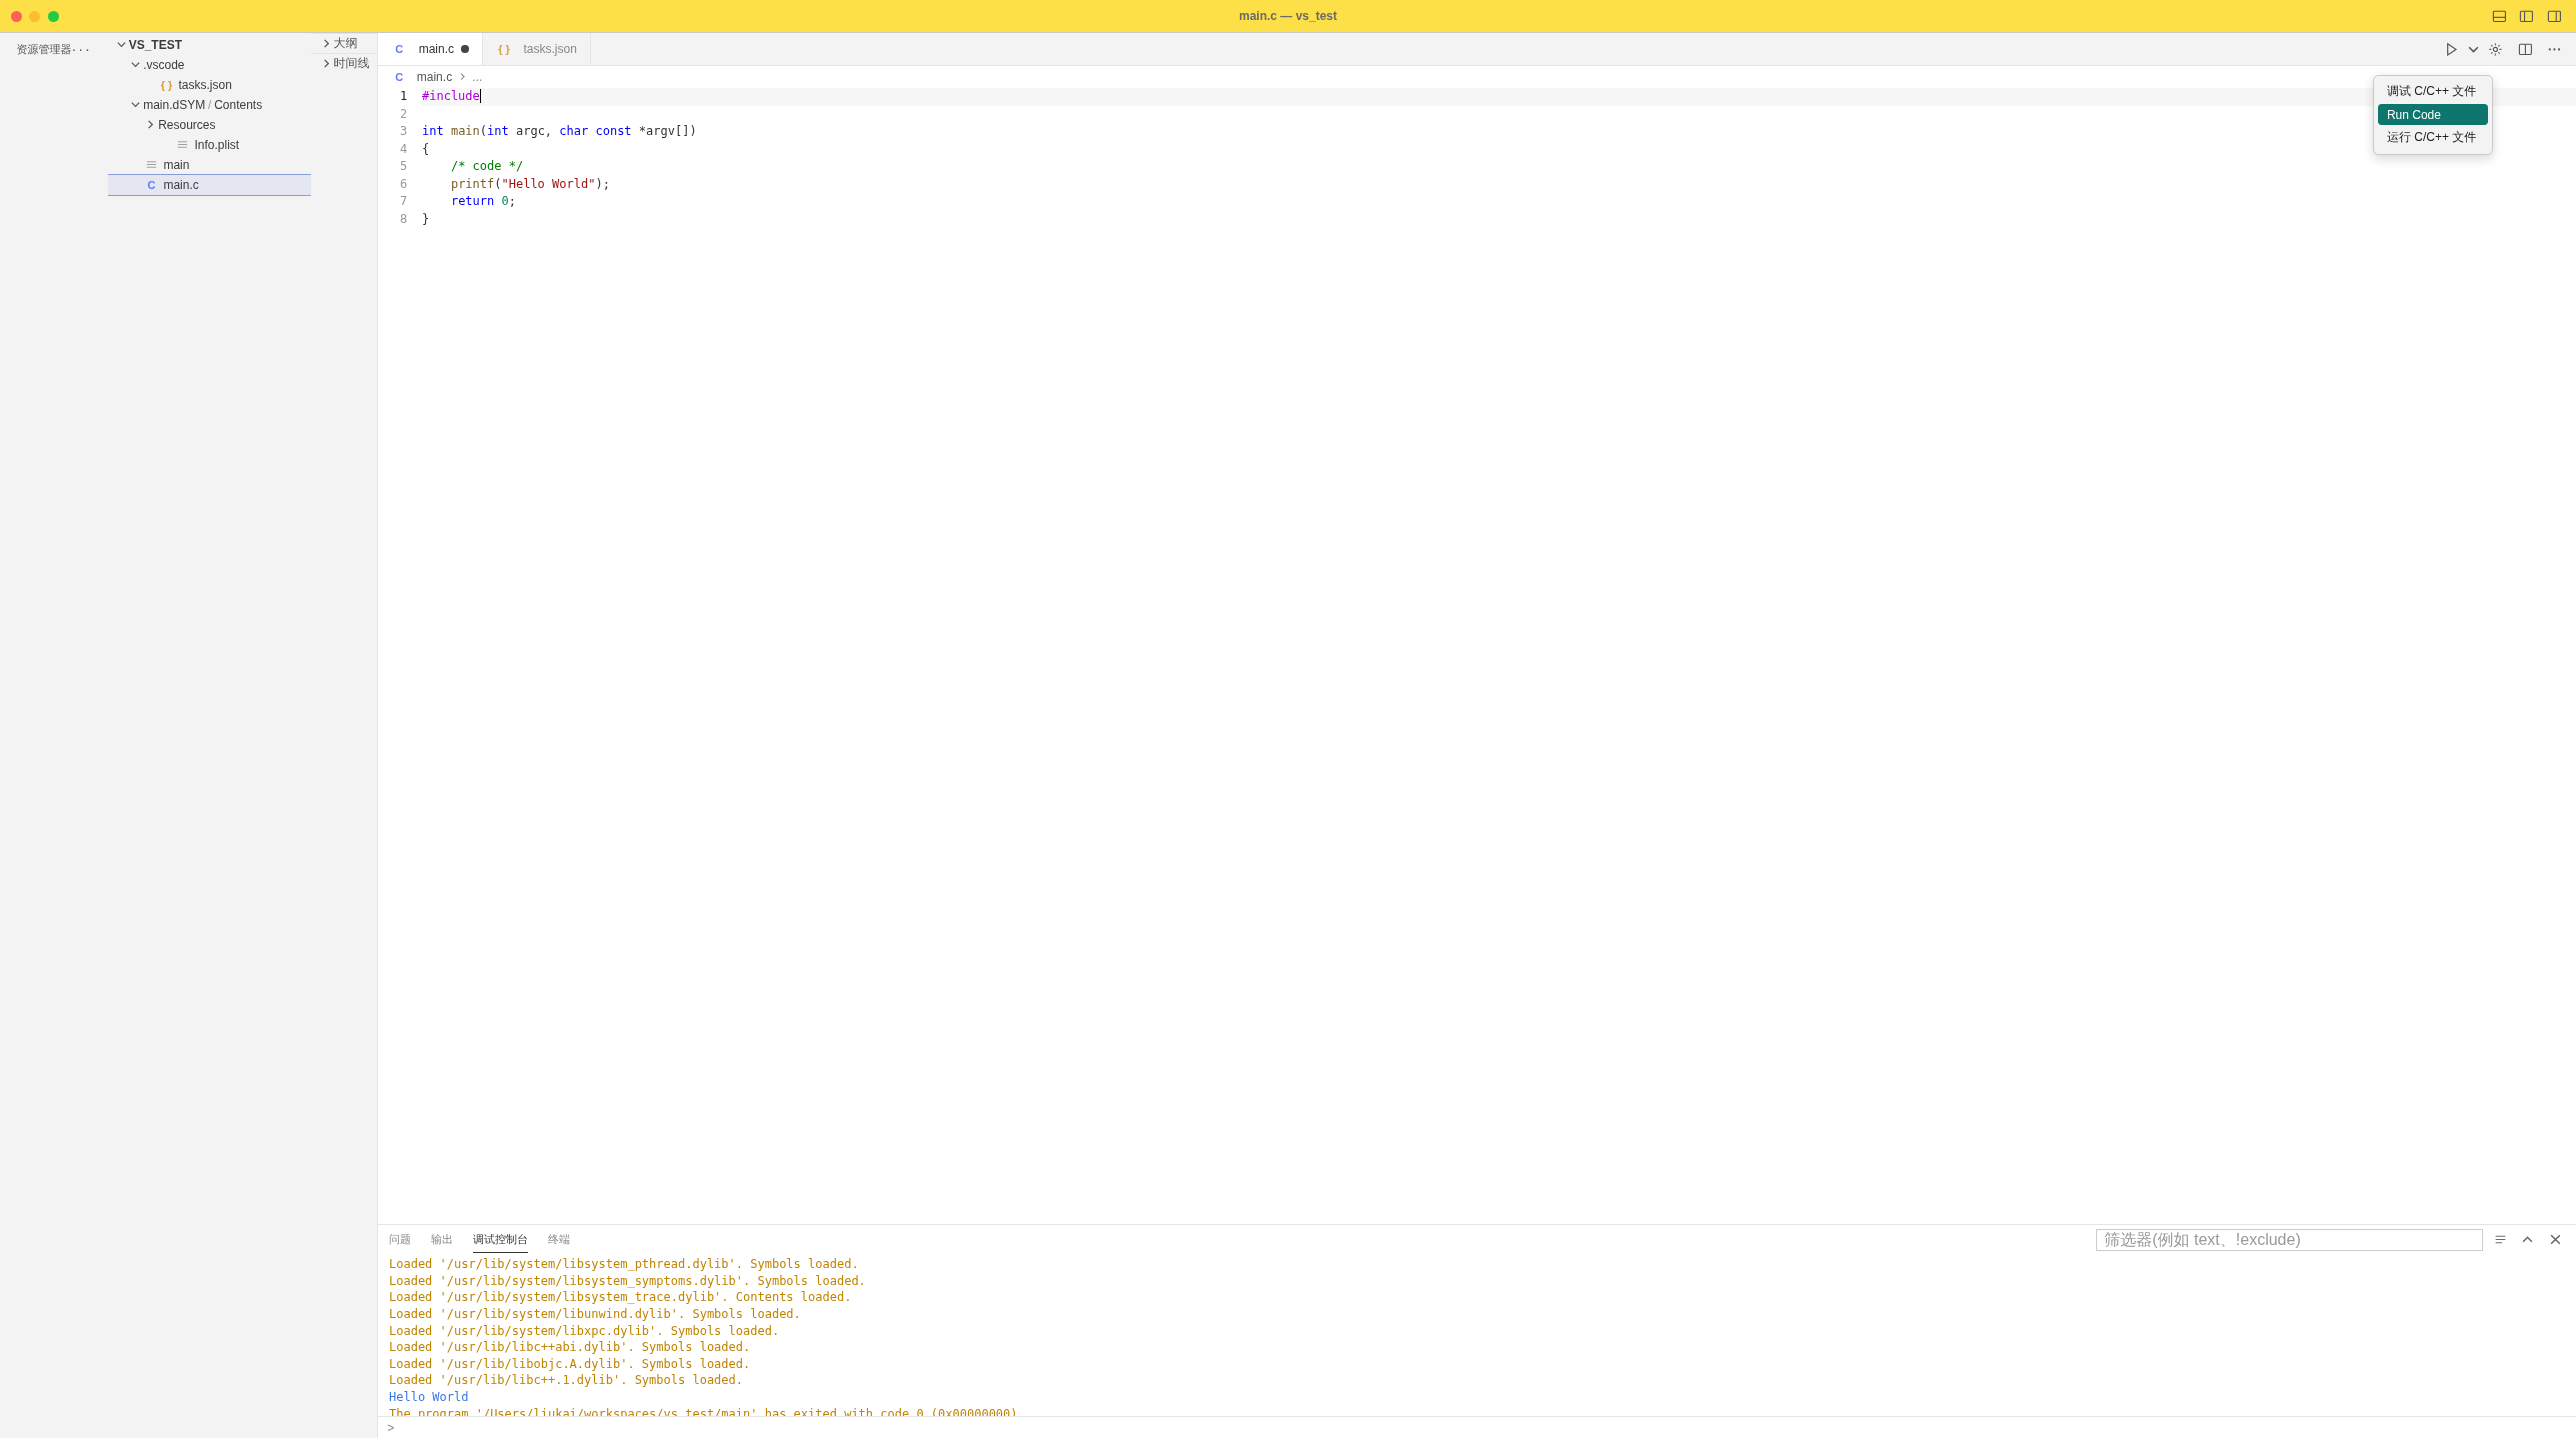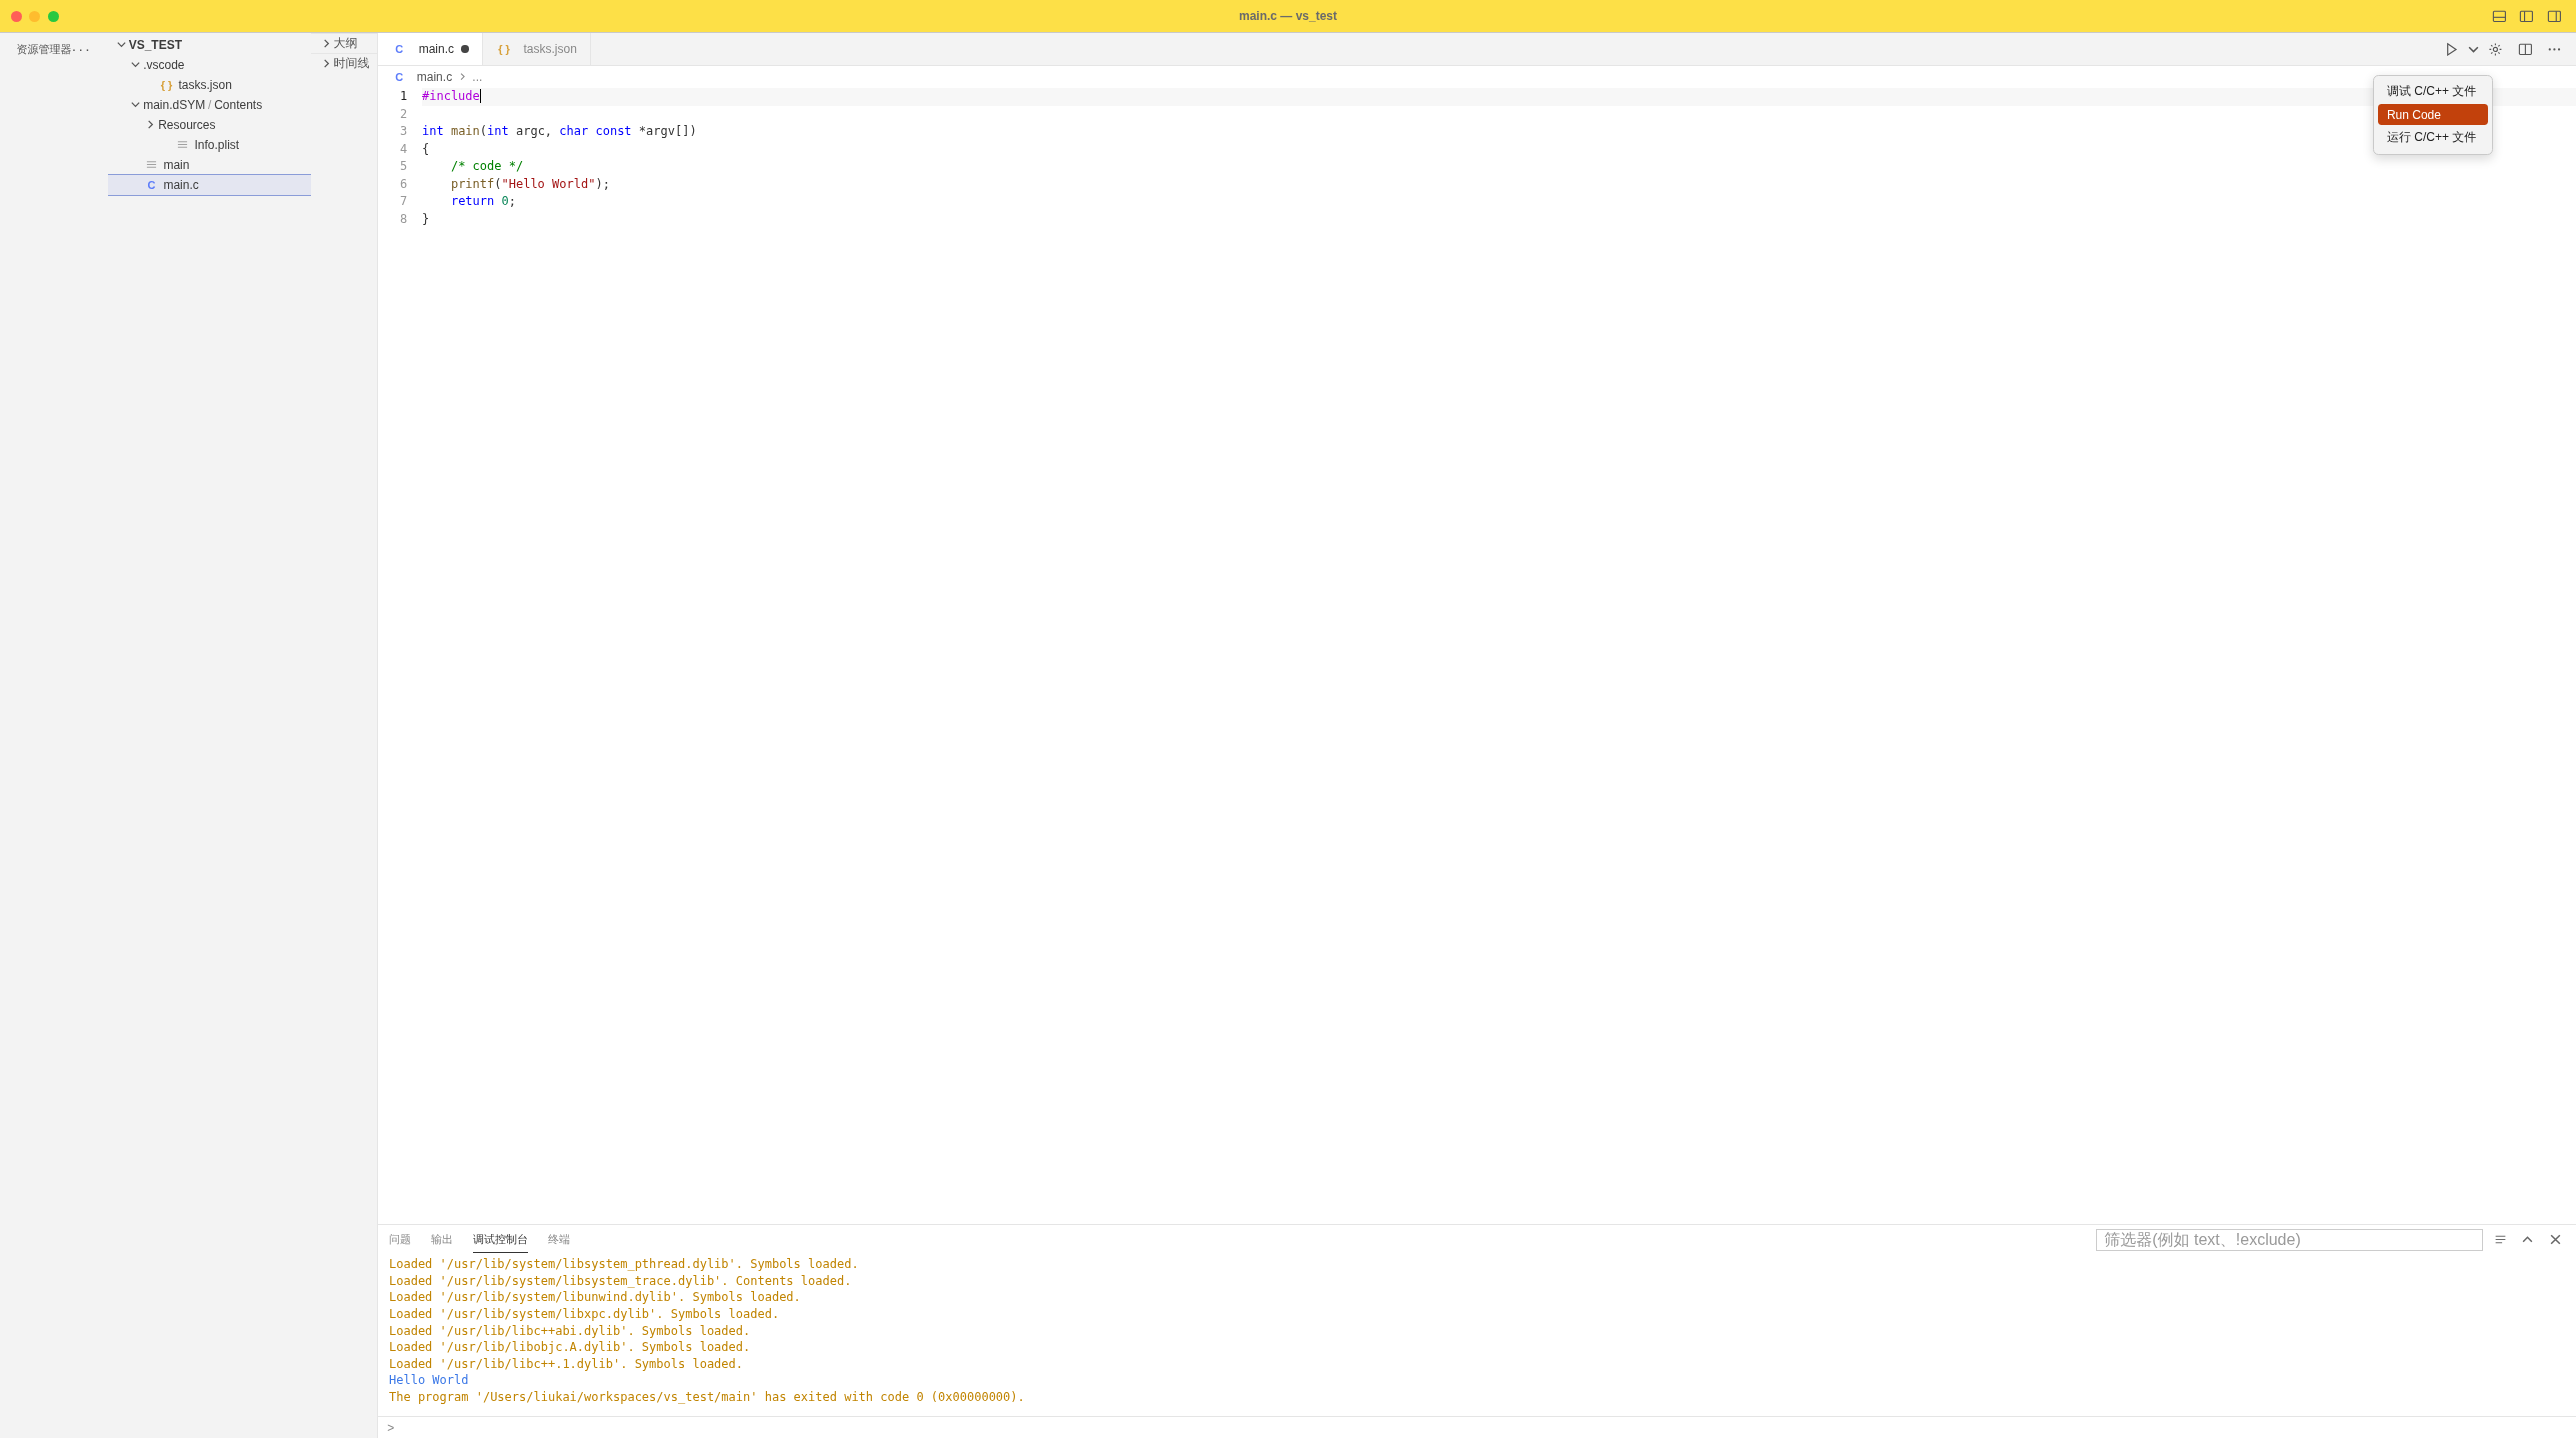--- a/index.html
+++ b/index.html
@@ -278,21 +278,21 @@
   padding: 3.7px;
   z-index: 10;
 }
 .dropdown-item {
   padding: 3.7px 9.2px;
   border-radius: 3.7px;
   font-size: 12px;
   cursor: pointer;
   color: #222;
 }
-.dropdown-item.highlight { background: #c2410c; color: #fff; }
+.dropdown-item.highlight { background: #0f766e; color: #fff; }
 
 </style>
 </head>
 <body>
 
 <div class="titlebar">
   <div class="traffic-lights">
     <div class="traffic-light tl-red"></div>
     <div class="traffic-light tl-yellow"></div>
     <div class="traffic-light tl-green"></div>
@@ -510,20 +510,21 @@
           </div>
           <div class="pact">
             <svg viewBox="0 0 12 12">
                 <path d="M2 2l8 8M10 2l-8 8" stroke="currentColor" stroke-width="1.4"></path>
               </svg>
           </div>
         </div>
       </div>
       <div class="console" id="console">
           <div class="orange">Loaded '/usr/lib/system/libsystem_pthread.dylib'. Symbols loaded.</div>
+          <div class="orange">Loaded '/usr/lib/system/libsystem_symptoms.dylib'. Symbols loaded.</div>
           <div class="orange">Loaded '/usr/lib/system/libsystem_trace.dylib'. Contents loaded.</div>
           <div class="orange">Loaded '/usr/lib/system/libunwind.dylib'. Symbols loaded.</div>
           <div class="orange">Loaded '/usr/lib/system/libxpc.dylib'. Symbols loaded.</div>
           <div class="orange">Loaded '/usr/lib/libc++abi.dylib'. Symbols loaded.</div>
           <div class="orange">Loaded '/usr/lib/libobjc.A.dylib'. Symbols loaded.</div>
           <div class="orange">Loaded '/usr/lib/libc++.1.dylib'. Symbols loaded.</div>
           <div class="blue">Hello World</div>
           <div class="orange">The program '/Users/liukai/workspaces/vs_test/main' has exited with code 0 (0x00000000).</div>
         </div>
       <div class="replrow">

